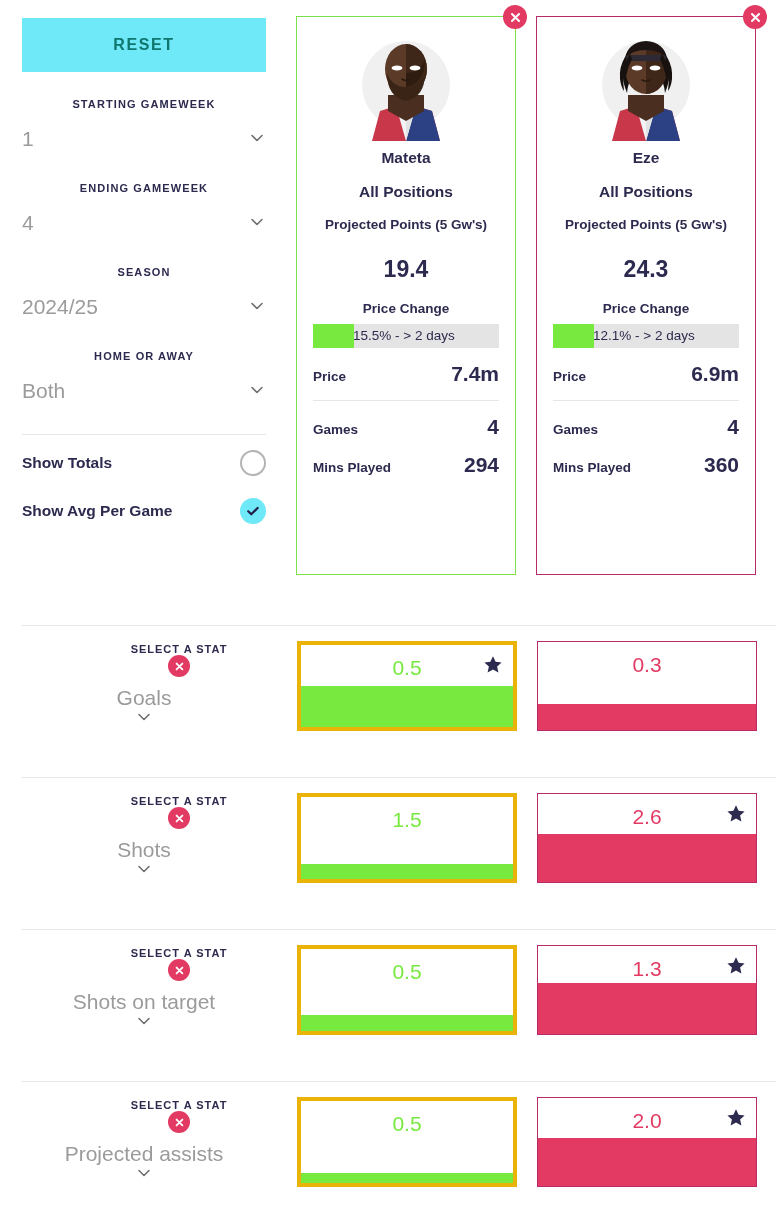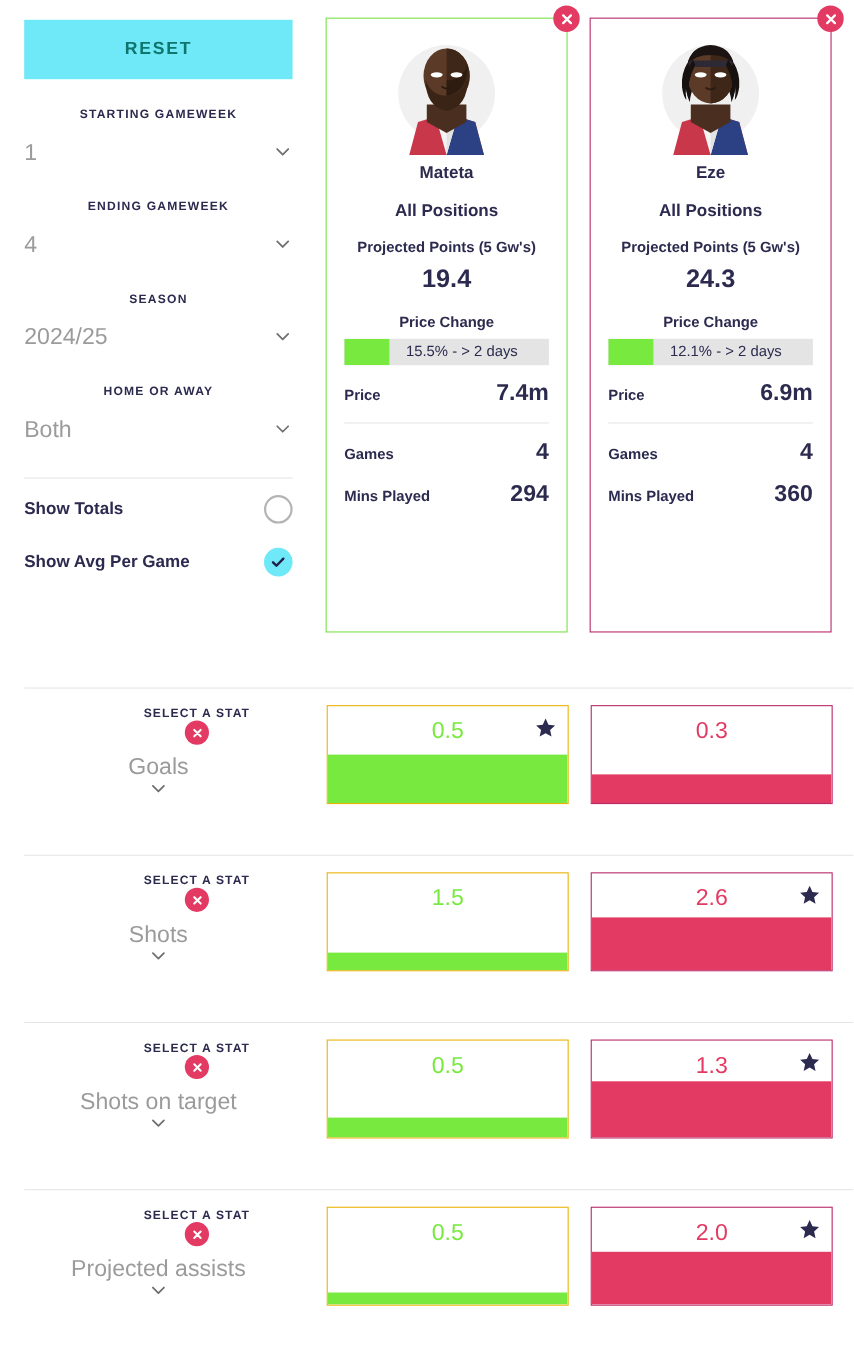--- a/index.html
+++ b/index.html
@@ -146,21 +146,21 @@
     font-size: 13.5px;
     font-weight: bold;
     color: #2c2a4e;
     margin-top: 16px;
   }
   .p-proj-value {
     text-align: center;
     font-size: 23px;
     font-weight: bold;
     color: #2c2a4e;
-    margin-top: 8px;
+    margin-top: 24px;
   }
   .p-pc-label {
     text-align: center;
     font-size: 13.5px;
     font-weight: bold;
     color: #2c2a4e;
     margin-top: 18px;
   }
   .pc-bar {
     position: relative;
@@ -170,21 +170,21 @@
     background: #e4e4e4;
     overflow: hidden;
   }
   .pc-fill {
     position: absolute;
     left: 0; top: 0; bottom: 0;
     background: #78E93F;
   }
   .pc-text {
     position: absolute;
-    left: 56px; top: 0;
+    left: 40px; top: 0;
     height: 40px;
     line-height: 24px;
     font-size: 13.5px;
     color: #2c2a4e;
     white-space: nowrap;
   }
 
   .kv {
     display: flex;
     align-items: baseline;
@@ -237,21 +237,21 @@
   .stat-select .select-value { font-size: 21px; }
 
   .bar {
     position: absolute;
     top: 16px;
     width: 220px;
     height: 90px;
     background: #fff;
     overflow: hidden;
   }
-  .bar.b0 { left: 297px; border: 1px solid #eab308; }
+  .bar.b0 { left: 297px; border: 4px solid #eab308; }
   .bar.b1 { left: 537px; border: 1px solid #B92A6B; }
   .bar-fill { position: absolute; left: 0; right: 0; bottom: 0; }
   .bar.b0 .bar-fill { background: #78E93F; }
   .bar.b1 .bar-fill { background: #E23A63; }
   .bar-value {
     position: absolute;
     left: 0; right: 0; top: 11px;
     text-align: center;
     font-size: 21px;
     font-weight: normal;

